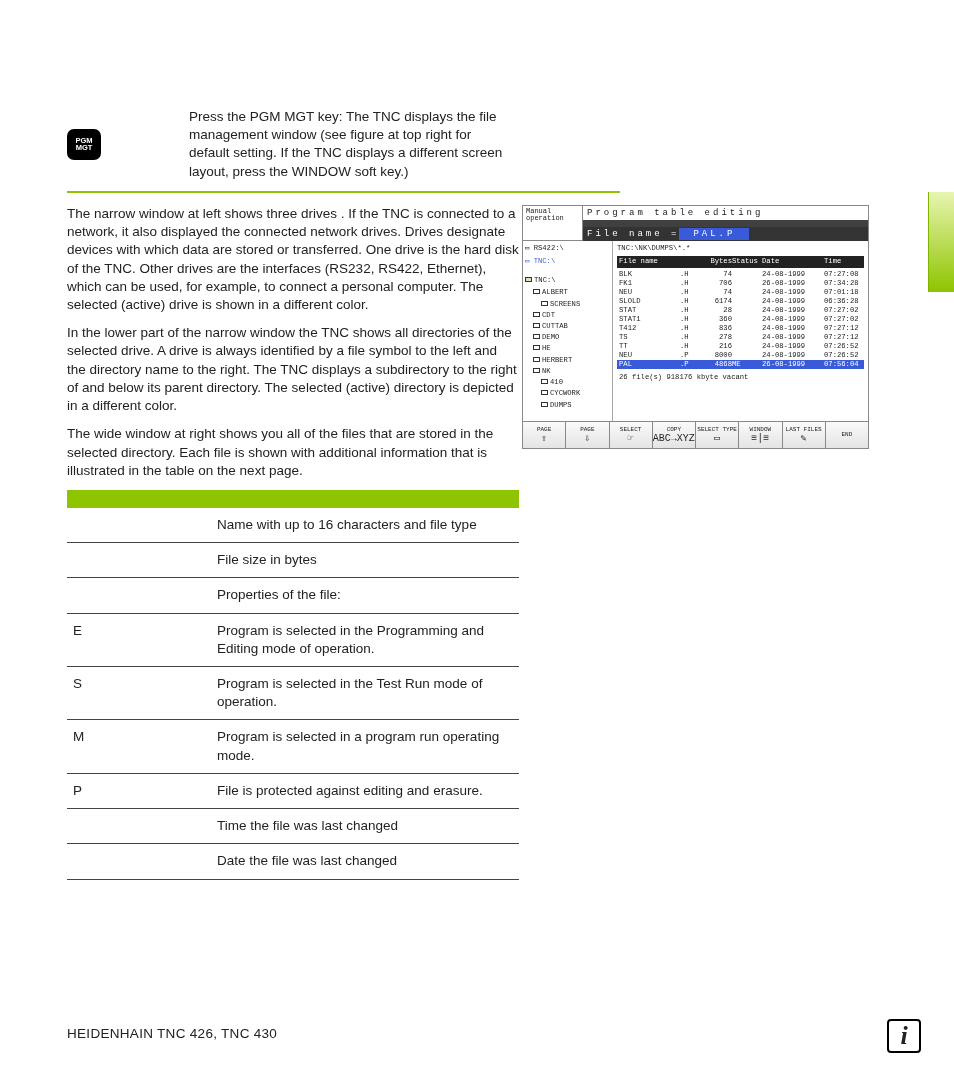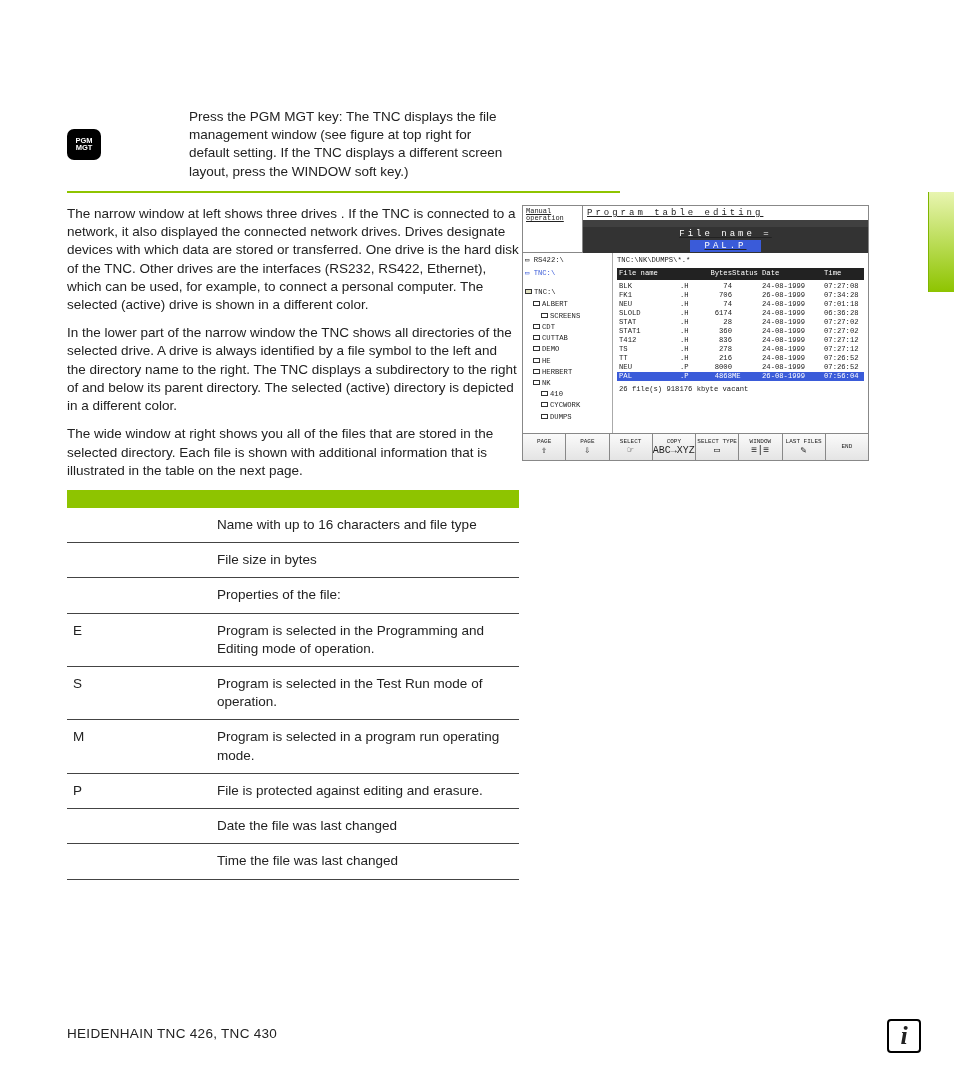--- a/index.html
+++ b/index.html
@@ -54,40 +54,40 @@
 
   
   .screenshot {
     border: 1px solid #888;
     font-family: "Courier New", monospace;
     font-size: 7.2px;
     background:#fff;
     width: 347px;
     margin-top: 0;
   }
-  .ss-top { display:flex;text-decoration:underline; }
+  .ss-top { display:flex; }
   .ss-mode {
     width: 60px;
     padding:2px 3px;
     border-right:1px solid #888;
     border-bottom:1px solid #888;
     font-size:7px; line-height:1.05;
   }
   .ss-title {
     flex:1;
     padding: 1px 4px;
     letter-spacing: 3px;
     font-size: 9px;
     border-bottom:7px solid #404040;
   }
   .ss-filebar {
     background:#333; color:#fff;
     padding:1px 4px;
     letter-spacing:3px; font-size:9px;
-    display:flex; align-items:center;flex-direction:column;
+    display:flex; align-items:center;
   }
   .ss-filebar .sel { background:#3a5bd9; color:#fff; padding:0 14px; letter-spacing:3px;}
   .ss-body { display:flex; height: 180px; }
   .ss-tree {
     width: 90px;
     border-right: 1px solid #aaa;
     padding: 3px 2px;
   }
   .ss-tree .drv { margin-bottom:3px; white-space:nowrap; }
   .ss-tree .drv.active { color:#3a5bd9; }
@@ -192,25 +192,25 @@
             <tr>
               <td>M</td>
               <td>Program is selected in a program run operating mode.</td>
             </tr>
             <tr>
               <td>P</td>
               <td>File is protected against editing and erasure.</td>
             </tr>
             <tr>
               <td></td>
+              <td>Time the file was last changed</td>
+            </tr>
+            <tr>
+              <td></td>
               <td>Date the file was last changed</td>
-            </tr>
-            <tr>
-              <td></td>
-              <td>Time the file was last changed</td>
             </tr>
           </tbody>
       </table>
     </div>
 
     <div class="rightcol">
       <div class="screenshot">
         <div class="ss-top">
           <div class="ss-mode">Manual operation</div>
           <div style="flex:1">

